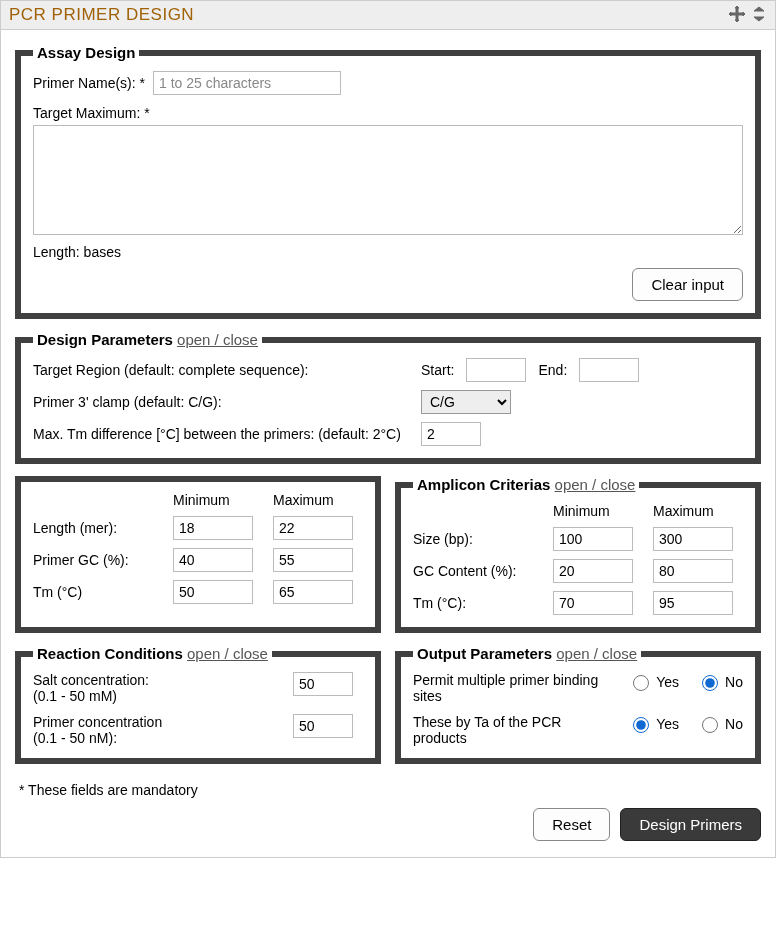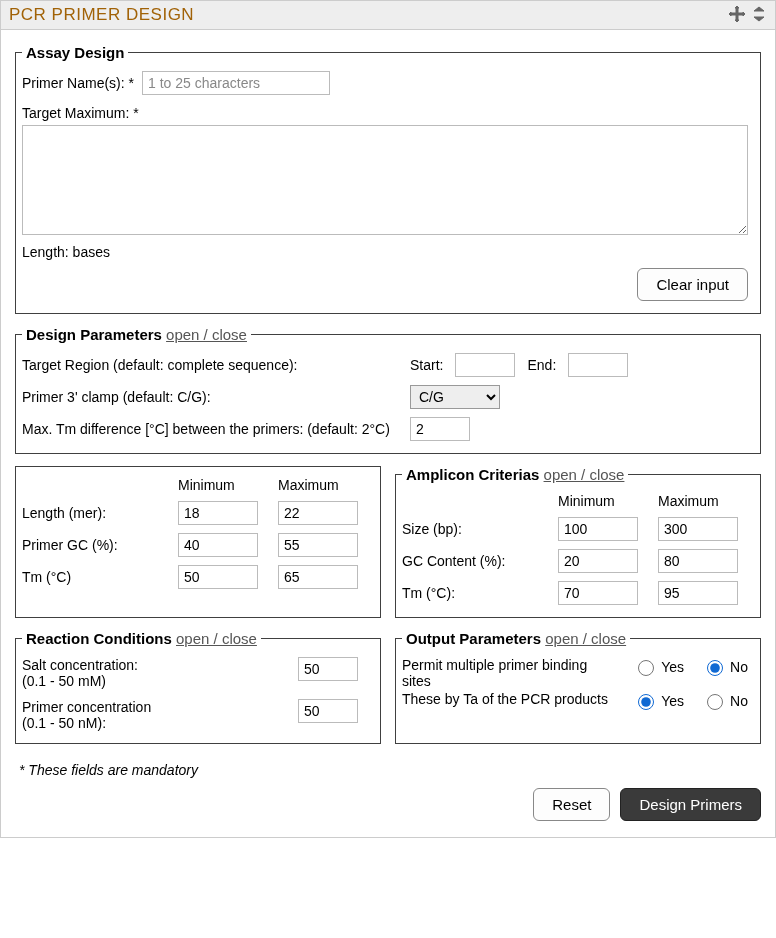--- a/index.html
+++ b/index.html
@@ -26,23 +26,23 @@
     font-size: 17px;
     color: #a16207;
     letter-spacing: 0.5px;
   }
   .panel-header-icons { display:flex; gap:6px; align-items:center; color:#666;}
   .panel-header-icons svg { width:16px; height:16px; fill:#666; stroke:#666; }
   .panel-body {
     padding: 14px 14px 16px 14px;
   }
   fieldset {
-    border: 1px solid #404040;
+    border: 6px solid #404040;
     margin: 0 0 12px 0;
-    padding: 10px 12px 12px 6px;
+    padding: 10px 12px 12px 12px;
   }
   legend {
     padding: 0 4px;
     font-weight: bold;
     font-size: 15px;
   }
   legend .toggle {
     font-weight: normal;
     color: #555;
     text-decoration: underline;
@@ -101,26 +101,26 @@
   .grid2 {
     display:grid;
     grid-template-columns: 1fr 70px;
     gap: 10px 22px;
     align-items:flex-start;
   }
   .grid2 input { width:60px; }
   .outgrid {
     display:grid;
     grid-template-columns: 1fr auto auto;
-    gap: 2px 18px;
+    gap: 10px 18px;
     align-items:flex-start;
   }
   .radio-pair { display:flex; align-items:center; gap:4px; white-space:nowrap;}
   .radio-pair input { accent-color:#1069d3; width:16px; height:16px;}
-  .footer-note { margin:6px 0 10px 4px;font-style:italic; }
+  .footer-note { margin:6px 0 10px 4px; }
   .actions { display:flex; justify-content:flex-end; gap:10px; }
   .params-row {
     display:grid;
     grid-template-columns: 380px 1fr;
     gap:6px 8px;
     align-items:center;
     margin-bottom:8px;
   }
   .params-row .right-cell { display:flex; gap:12px; align-items:center;}
   .params-row input[type="text"] { width:60px; }

